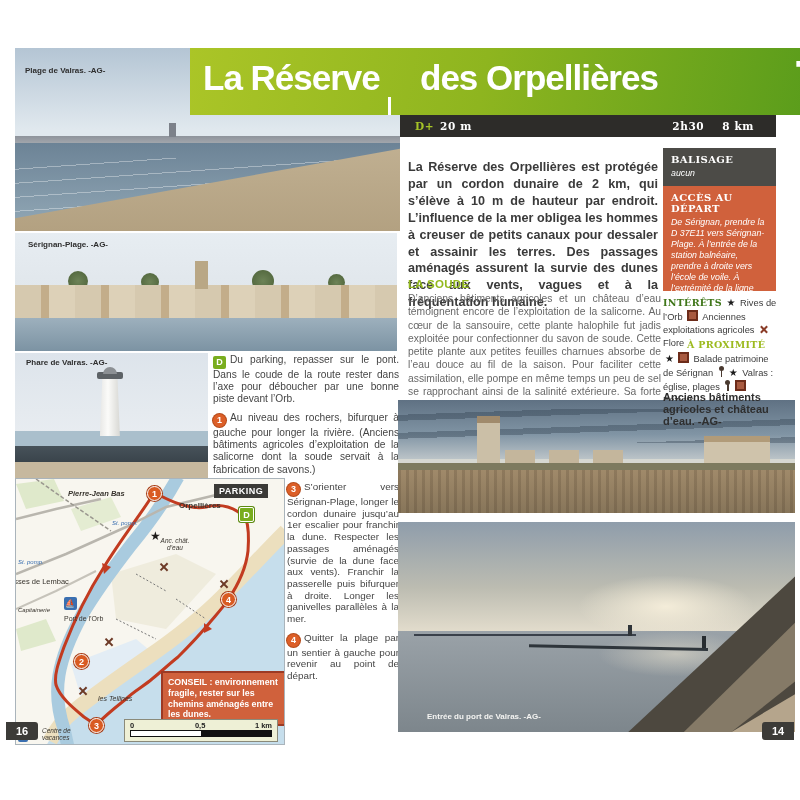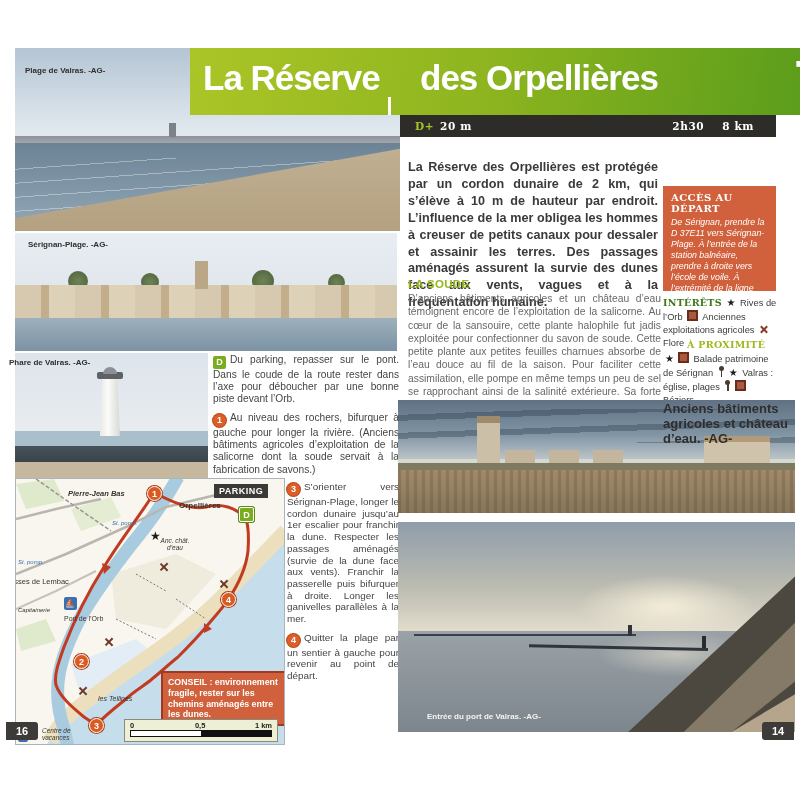--- a/index.html
+++ b/index.html
@@ -43,21 +43,21 @@
   .sbox h4{margin:0 0 3px 0;font-family:"DejaVu Serif",serif;font-size:10px;letter-spacing:.4px;}
   .sbox p{margin:0;font-size:8.8px;line-height:11px;font-style:italic;}
   #balisage{top:148px;height:38px;background:#4c4b47;}
   #acces{top:186px;height:105px;background:#d0613c;}
   #interets,#proximite{position:absolute;left:663px;width:114px;font-size:9.3px;line-height:13px;color:#3b3b3b;}
   #interets{top:296px;}
   #proximite{top:338px;}
   .poi-h{font-family:"DejaVu Serif",serif;font-weight:bold;font-size:9.5px;letter-spacing:.3px;}
   #interets .poi-h{color:#3f7619;}
   #proximite .poi-h{color:#9cba1e;padding-left:24px;}
-  #side-cap{left:663px;top:401px;width:132px;font-size:13px;}
+  #side-cap{left:663px;top:391px;width:132px;font-size:11px;}
 
   
   .ic{display:inline-block;vertical-align:-1px;margin:0 2px;}
   .ic-star{color:#1c1c1c;font-size:10px;vertical-align:0;}
   .ic-square{width:7px;height:7px;background:#a85a40;border:2px solid #6d2c1a;}
   .ic-cross{position:relative;width:9px;height:9px;}
   .ic-cross::before,.ic-cross::after{content:'';position:absolute;left:4px;top:0;width:2px;height:9px;background:#8a3c28;}
   .ic-cross::before{transform:rotate(45deg);}
   .ic-cross::after{transform:rotate(-45deg);}
   .ic-pin{position:relative;width:7px;height:11px;}
@@ -177,40 +177,44 @@
   <div class="cap" style="left:28px;top:240px;">Sérignan-Plage. -AG-</div>
 
   <div class="photo" id="photo3">
     <div class="layer" id="p3-sea"></div>
     <div class="layer" id="p3-jetty"></div>
     <div class="layer" id="p3-sand"></div>
     <div class="layer" id="p3-lh"></div>
     <div class="layer" id="p3-cap"></div>
     <div class="layer" id="p3-dome"></div>
   </div>
-  <div class="cap" style="left:9px;top:358px;">Phare de Valras. -AG-</div>
+  <div class="cap" style="left:26px;top:358px;">Phare de Valras. -AG-</div>
 
   <div class="abs" id="band">
     <span class="title" id="t1">La Réserve</span>
     <span class="title" id="t2">des Orpellières</span>
     <span id="routenum">7</span>
   </div>
   <div class="abs" id="tick"></div>
 
   <div class="abs" id="infobar">
     <span id="dplus">D+</span>
     <span>20 m</span>
     <span id="duration">2h30</span>
     <span id="distance">8 km</span>
   </div>
 
   <div class="abs" id="intro">La Réserve des Orpellières est protégée par un cordon dunaire de 2 km, qui s’élève à 10 m de hauteur par endroit. L’influence de la mer obligea les hommes à creuser de petits canaux pour dessaler et assainir les terres. Des passages aménagés assurent la survie des dunes face aux vents, vagues et à la fréquentation humaine.</div>
   <div class="abs" id="soude-h">LA SOUDE</div>
   <div class="abs" id="soude-b">D’anciens bâtiments agricoles et un château d’eau témoignent encore de l’exploitation de la salicorne. Au cœur de la sansouire, cette plante halophile fut jadis exploitée pour confectionner du savon de soude. Cette petite plante aux petites feuilles charnues absorbe de l’eau douce au fil de la saison. Pour faciliter cette assimilation, elle pompe en même temps un peu de sel se rapprochant ainsi de la salinité extérieure. Sa forte teneur en soude déclencha son exploitation au XVIIIe siècle.</div>
 
+  <div class="sbox" id="balisage">
+    <h4>BALISAGE</h4>
+    <p>aucun</p>
+  </div>
   <div class="sbox" id="acces">
     <h4>ACCÈS AU DÉPART</h4>
     <p>De Sérignan, prendre la D 37E11 vers Sérignan-Plage. À l’entrée de la station balnéaire, prendre à droite vers l’école de voile. À l’extrémité de la ligne droite, bifurquer à gauche sur le pont pour stationner sur le parking aménagé.</p>
   </div>
   <div id="interets">
     <span class="poi-h">INTÉRÊTS</span>
   <span class="ic ic-star">★</span><span> Rives de l’Orb </span><span class="ic ic-square"></span><span> Anciennes exploitations agricoles </span><span class="ic ic-cross"></span><span> Flore </span></div>
   <div id="proximite">
     <span class="poi-h">À PROXIMITÉ</span>
   <span class="ic ic-star">★</span><span class="ic ic-square"></span><span> Balade patrimoine de Sérignan </span><span class="ic ic-pin"></span><span class="ic ic-star">★</span><span> Valras : église, plages </span><span class="ic ic-pin"></span><span class="ic ic-square"></span><span> Béziers </span></div>

